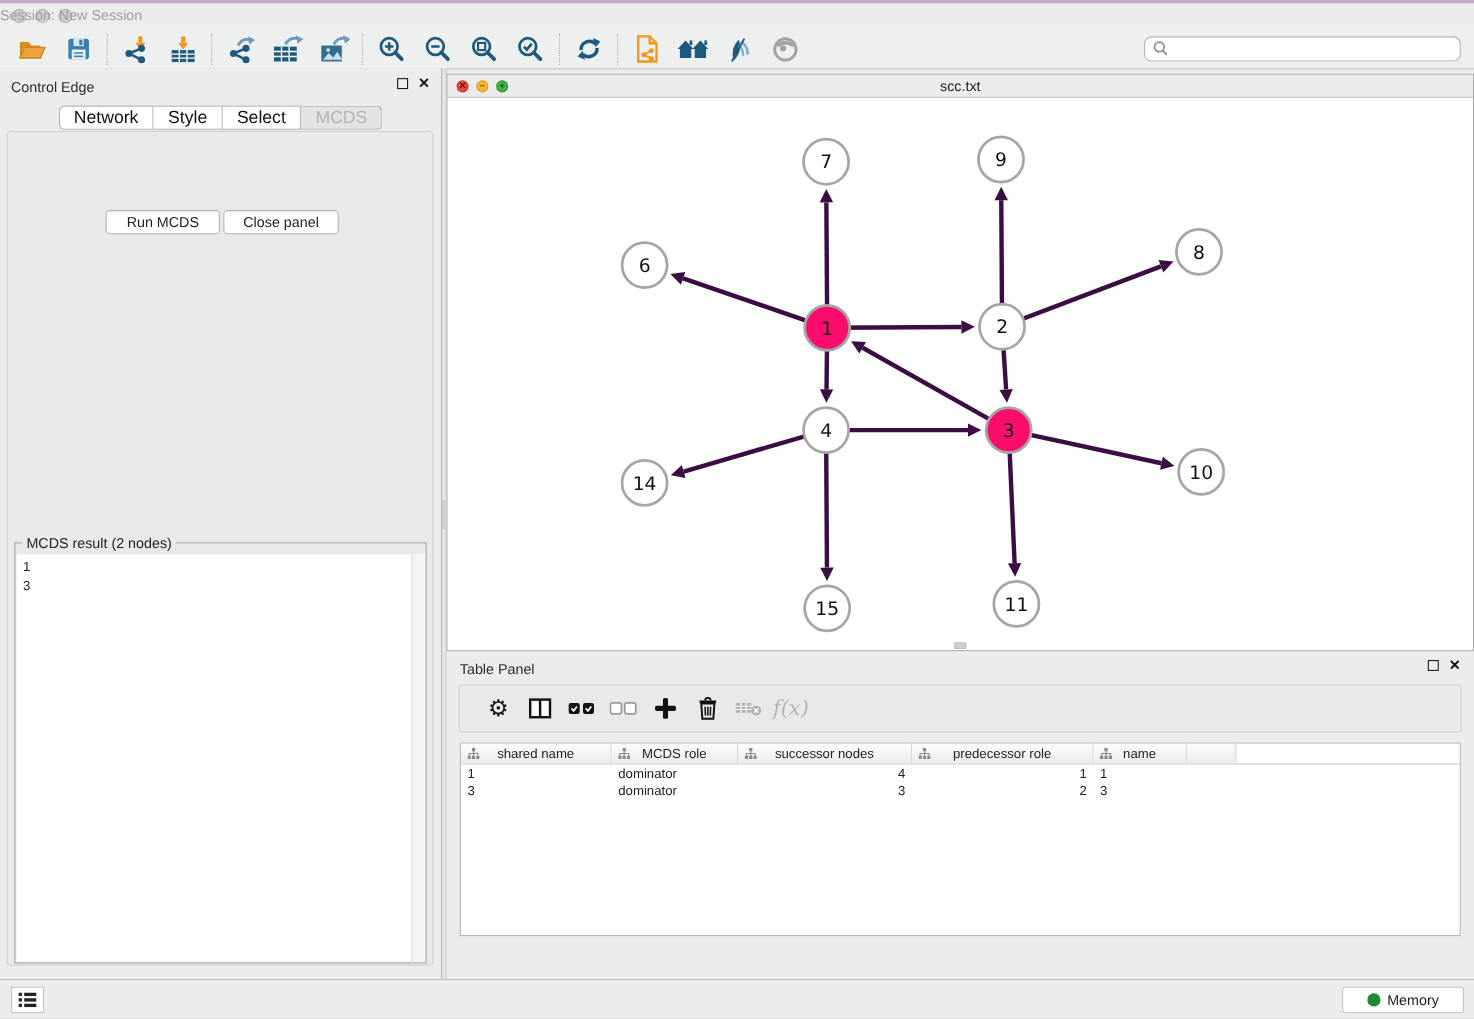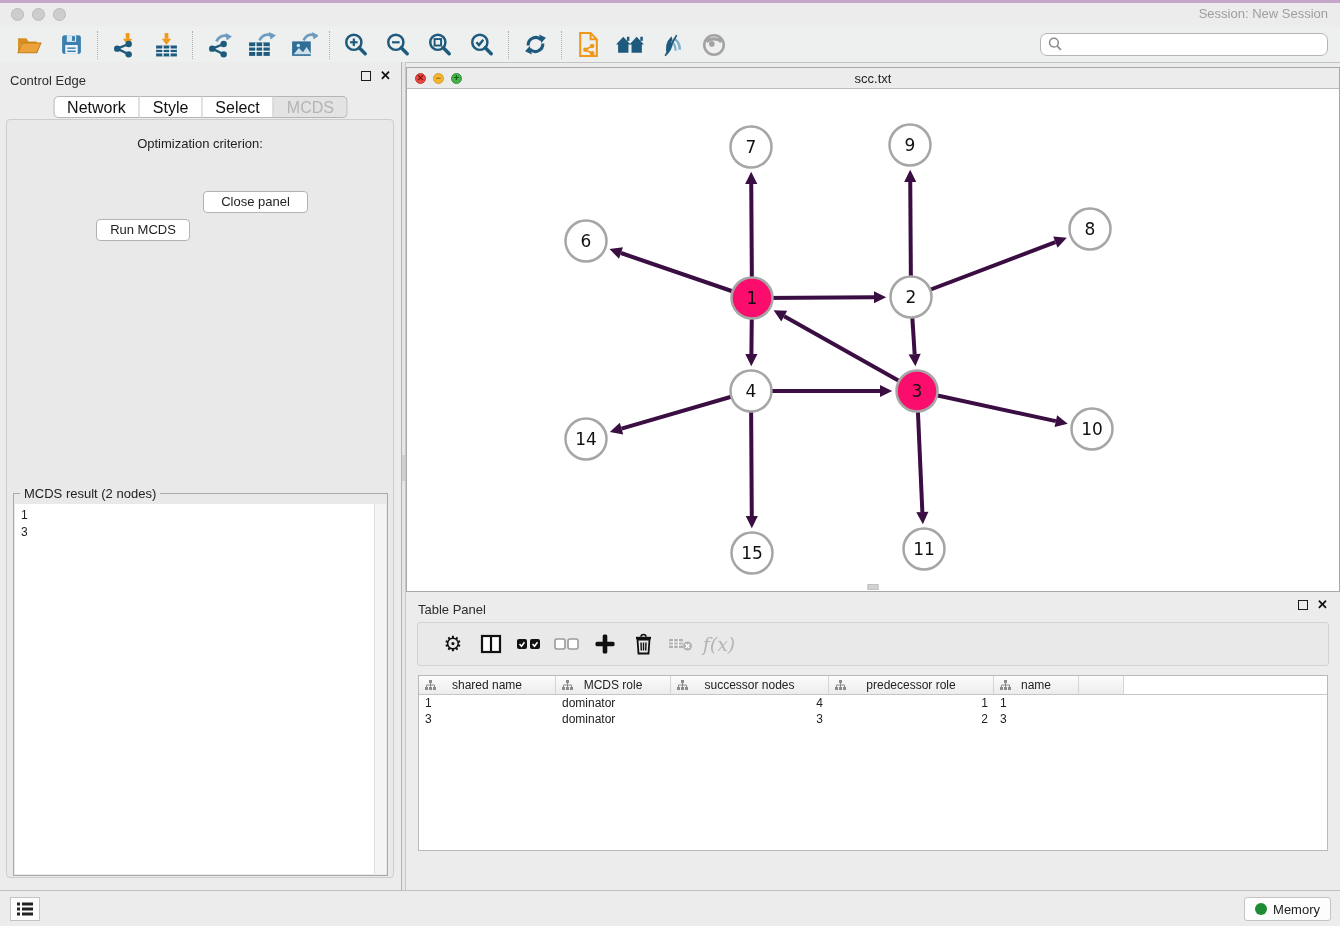--- a/index.html
+++ b/index.html
@@ -6,21 +6,21 @@
   html,body { background:#d8d8d8; }
   .app { position:relative; width:1340px; height:926px; background:#ececec;
          font-family:"Liberation Sans", sans-serif; overflow:hidden; color:#222;
          -webkit-font-smoothing:antialiased; }
 
   
   .titlebar { position:absolute; left:0; top:0; width:1340px; height:27px; background:#ececec; }
   .titlebar-accent { position:absolute; left:0; top:0; width:100%; height:3px; background:#c7a7c9; }
   .traffic { position:absolute; top:8px; display:flex; gap:8px; left:11px; }
   .tl { width:13px; height:13px; border-radius:50%; background:#cdcdcd; border:1px solid #b9b9b9; }
-  .win-title { position:absolute; left:0; right:12px; top:6px; text-align:right; font-size:13px; color:#9e9e9e;padding-left:39px; }
+  .win-title { position:absolute; left:0; right:0; top:6px; text-align:left; font-size:13px; color:#9e9e9e; }
 
   
   .toolbar { position:absolute; left:0; top:27px; width:1340px; height:36px; display:flex;
              align-items:center; padding-left:8px; border-bottom:1px solid #c3c3c3; background:#eef0ef; }
   .tb-btn { width:42px; height:32px; display:flex; align-items:center; justify-content:center; }
   .tb-sep { width:1px; height:28px; border-left:1px dotted #adadad; margin:0 5px; }
   .searchbox { margin-left:auto; margin-right:12px; width:288px; height:23px; background:#fff;
                border:1px solid #b5b5b5; border-radius:7px; display:flex; align-items:center; padding-left:6px; }
   .searchbox input { border:none; outline:none; flex:1; font-size:12px; background:transparent; height:18px; }
 
@@ -49,21 +49,21 @@
                       border:1px solid #b3b3b3; border-radius:4px; font-size:13px; line-height:21px;
                       padding-left:10px; }
   .stepper { position:absolute; right:7px; top:4px; width:11px; height:15px; display:flex;
              flex-direction:column; align-items:center; justify-content:space-between; }
   .tri-up { width:0; height:0; border-left:4px solid transparent; border-right:4px solid transparent;
             border-bottom:5px solid #4a4a4a; }
   .tri-dn { width:0; height:0; border-left:4px solid transparent; border-right:4px solid transparent;
             border-top:5px solid #4a4a4a; }
   .cp-btn { position:absolute; top:71px; height:22px; background:#fff; border:1px solid #b3b3b3;
             border-radius:4px; font-size:13px; text-align:center; line-height:20px; }
-  .btn-run { left:89px; width:94px;margin-top:28px; }
+  .btn-run { left:89px; width:104px; }
   .btn-close { left:196px; width:105px; }
   .result-group { position:absolute; left:6px; top:373px; width:375px; height:383px; border:1px solid #a9a9a9; }
   .result-label { position:absolute; top:-8px; left:6px; background:#e9e9e9; padding:0 4px; font-size:13px; }
   .result-area { position:absolute; left:1px; right:1px; top:10px; bottom:1px; background:#fff;
                  font-size:12px; padding:3px 6px; white-space:pre; line-height:17px; }
   .result-scroll { position:absolute; right:1px; top:10px; bottom:1px; width:12px;
                    background:#f4f4f4; border-left:1px solid #ddd; }
 
   
   .v-splitter { position:absolute; left:401px; top:62px; width:5px; height:828px; background:#e6e6e6;
@@ -106,21 +106,21 @@
   .td { padding:1px 6px; overflow:hidden; white-space:nowrap; }
   .bottom-tabs { position:absolute; left:50%; top:269px; transform:translateX(-50%); }
 
   
   .statusbar { position:absolute; left:0; top:890px; width:1340px; height:36px; background:#ececec;
                border-top:1px solid #c0c0c0; }
   .menu-btn { position:absolute; left:10px; top:6px; width:30px; height:24px; background:#fdfdfd;
               border:1px solid #c4c4c4; display:flex; align-items:center; justify-content:center; }
   .memory-btn { position:absolute; right:9px; top:6px; height:24px; background:#fdfdfd;
                 border:1px solid #c4c4c4; border-radius:3px; display:flex; align-items:center;
-                gap:6px; padding:0 10px; font-size:13px; }
+                gap:6px; padding:0 22px; font-size:13px; }
   .mem-dot { width:12px; height:12px; border-radius:50%; background:#1e8b35; }
 </style>
 </head>
 <body>
 
 <div class="app">
 
   <div class="titlebar">
     <div class="titlebar-accent"></div>
     <div class="traffic">
@@ -294,21 +294,20 @@
         <span class="close-x">✕</span>
       </span>
     </div>
     <div class="cp-tabbar seg" id="cp-tabs">
         <span class="tab">Network</span>
         <span class="tab">Style</span>
         <span class="tab">Select</span>
         <span class="tab active">MCDS</span>
       </div>
     <div class="cp-content">
-      <div class="opt-label">Optimization criterion:</div>
       <div class="cp-btn btn-run">Run MCDS</div>
       <div class="cp-btn btn-close">Close panel</div>
       <div class="result-group">
         <span class="result-label">MCDS result (2 nodes)</span>
         <div class="result-area" id="mcds-result-text">1
 3</div>
         <div class="result-scroll"></div>
       </div>
     </div>
   </div>

